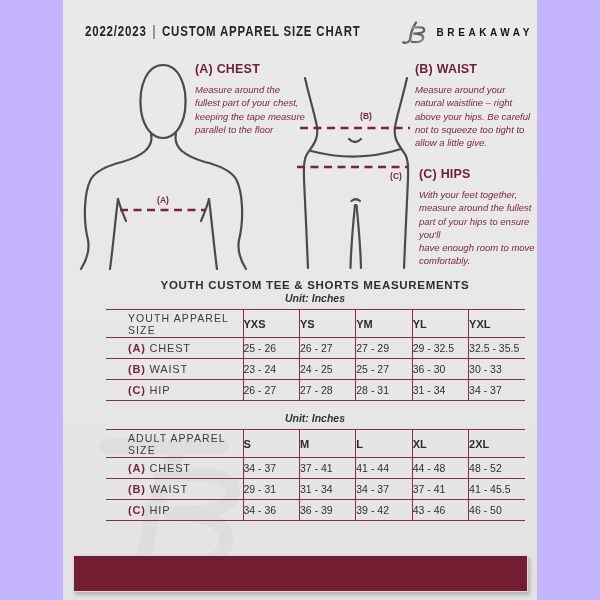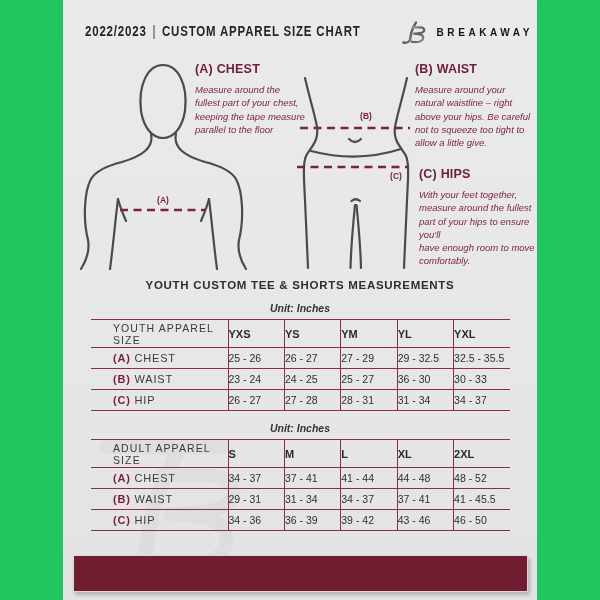--- a/index.html
+++ b/index.html
@@ -1,18 +1,18 @@
 <!DOCTYPE html>
 <html><head>
 <meta charset="utf-8">
 <style>
   * { margin:0; padding:0; box-sizing:border-box; }
   html,body { background:#000; }
   .stage {
-    position:relative; width:600px; height:600px; background:#22c55e;
+    position:relative; width:600px; height:600px; background:#c4b5fd;
     font-family:"Liberation Sans", sans-serif; overflow:hidden;
   }
   .flyer {
     position:absolute; left:63px; top:0; width:474px; height:600px;
     background:linear-gradient(180deg,#eaeaea 0%,#e7e7e7 55%,#e3e3e3 100%);
     overflow:hidden;
   }
   
   .doc-title {
     position:absolute; left:22px; top:23px; white-space:nowrap;
@@ -36,25 +36,25 @@
   .meas { position:absolute; }
   .meas h3 { font-size:12.5px; font-weight:bold; color:#6f1d3a; letter-spacing:.2px; }
   .meas p  {
     margin-top:7px; font-size:9.5px; line-height:1.4; font-style:italic;
     color:#7d2540; white-space:pre-line;
   }
   .meas-a { left:132px; top:7px;   width:110px; }
   .meas-b { left:352px; top:7px;   width:118px; }
   .meas-c { left:356px; top:112px; width:118px; }
   
-  .tbl-block { position:absolute; left:0; width:474px; text-align:center; z-index:1; }
+  .tbl-block { position:absolute; left:15px; width:474px; text-align:center; z-index:1; }
   .tbl-youth { top:279px; }
   .tbl-adult { top:411px; }
   .tbl-title { font-size:11.5px; font-weight:bold; color:#2e2e30; letter-spacing:.7px; }
-  .tbl-unit  { margin-top:11px; font-size:10.5px; font-style:italic; font-weight:bold; color:#333; }
+  .tbl-unit  { margin-top:1px; font-size:10.5px; font-style:italic; font-weight:bold; color:#333; }
   table.size-table {
     border-collapse:collapse; table-layout:fixed;
     width:419px; margin:5px 0 0 28px;
   }
   table.size-table th, table.size-table td {
     font-weight:normal; text-align:left; vertical-align:middle;
     color:#2f2f31; font-size:10.5px; padding:0;
   }
   table.size-table col.c0 { width:137px; }
   table.size-table thead tr { height:28px; border-top:1px solid #8e2c48; border-bottom:1px solid #8e2c48; }

